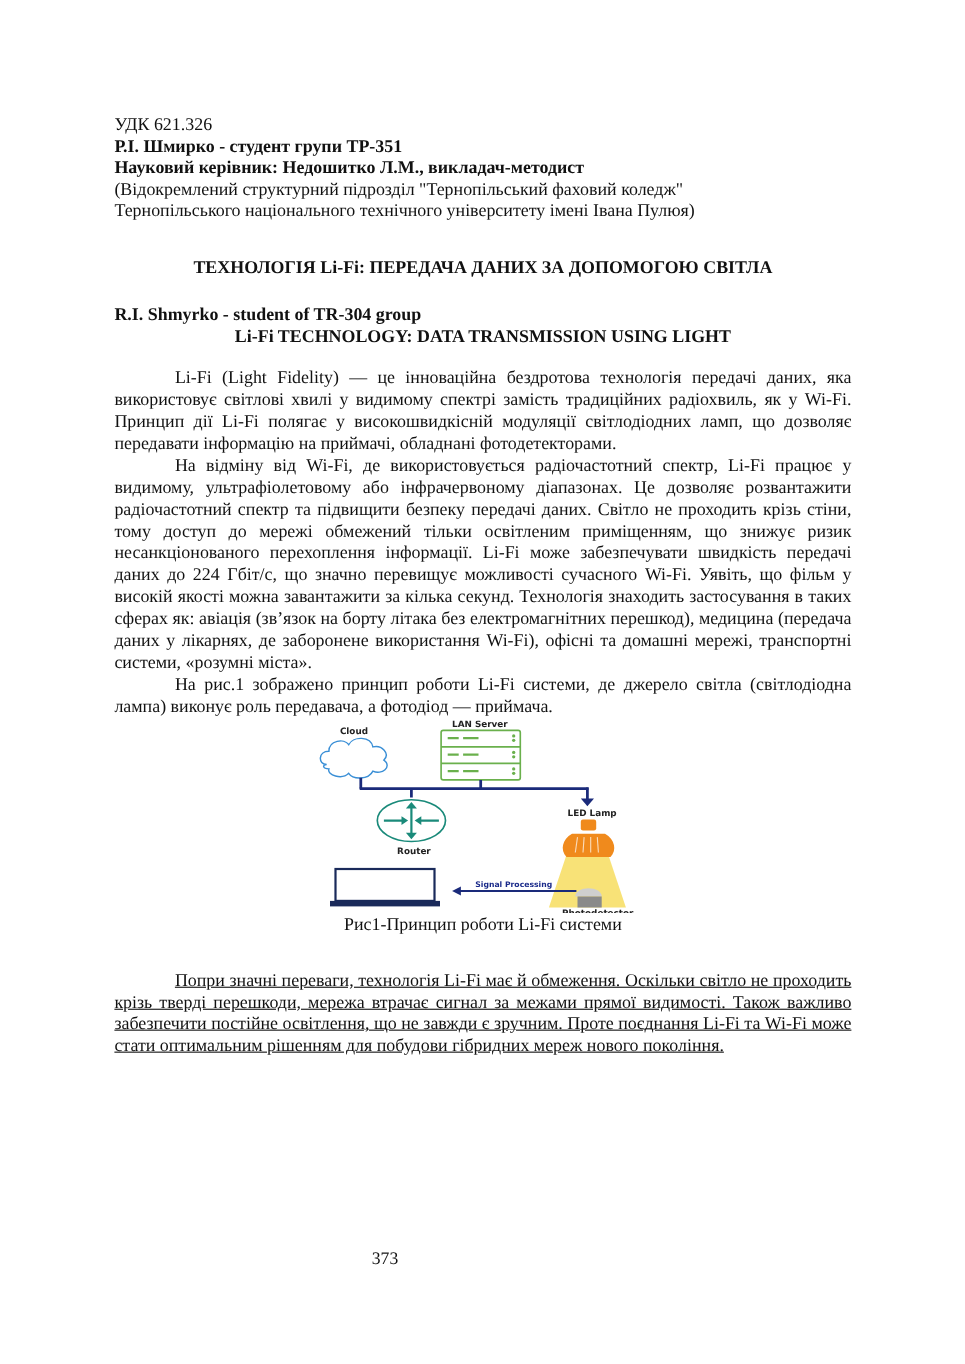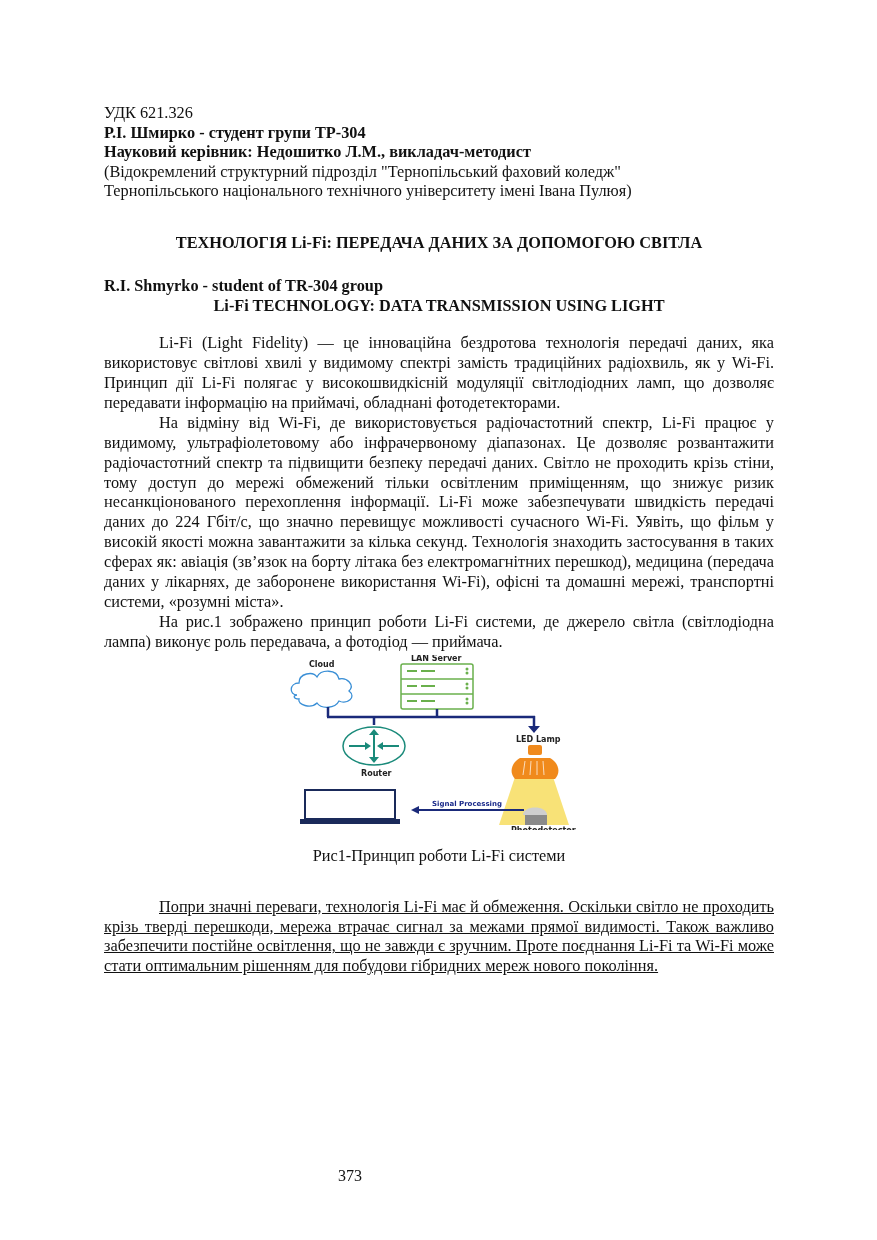--- a/index.html
+++ b/index.html
@@ -8,32 +8,32 @@
   .page { position: absolute; left: 104px; top: 103px; width: 670px; }
   .line { font-size: 16.3px; line-height: 19.6px; white-space: nowrap; }
   .b { font-weight: bold; }
   .center { text-align: center; }
   .title-ua { font-weight: bold; text-align: center; font-size: 16.3px; line-height: 20px; margin-top: 32px; }
   .gap { height: 23px; }
   .para { font-size: 16.3px; line-height: 19.9px; text-align: justify; text-indent: 55px; margin: 0; }
   .para.first { margin-top: 18px; }
   .figure { position: relative; width: 310px; height: 175px; margin: 3px auto 0 auto; left: 3px; }
   .figure svg { display: block; }
-  .caption { text-align: center; font-size: 16.3px; line-height: 20px; margin-top: 16px; }
+  .caption { text-align: center; font-size: 16.3px; line-height: 20px; margin-top: 0px; }
   .after-fig { margin-top: 31px; text-decoration: underline; }
-  .pagenum { position: absolute; left: 0; width: 700px; top: 1167px; text-align: center; font-size: 16px; }
+  .pagenum { position: absolute; left: 0; width: 700px; top: 1136px; text-align: center; font-size: 16px; }
   .dlabel { font-family: "DejaVu Sans", sans-serif; font-weight: bold; font-size: 8px; fill: #222; }
   .dlabel-blue { font-family: "DejaVu Sans", sans-serif; font-weight: bold; font-size: 7px; fill: #1a2a8a; }
 </style>
 </head>
 <body>
 
 <div class="page">
   <div class="line">УДК 621.326</div>
-  <div class="line b">Р.І. Шмирко - студент групи ТР-304</div>
+  <div class="line b">Р.І. Шмирко - студент групи ТР-351</div>
   <div class="line b">Науковий керівник: Недошитко Л.М., викладач-методист</div>
   <div class="line">(Відокремлений структурний підрозділ "Тернопільський фаховий коледж"</div>
   <div class="line">Тернопільського національного технічного університету імені Івана Пулюя)</div>
 
   <div class="title-ua">ТЕХНОЛОГІЯ Li-Fi: ПЕРЕДАЧА ДАНИХ ЗА ДОПОМОГОЮ СВІТЛА</div>
 
   <div class="gap"></div>
   <div class="line b">R.I. Shmyrko - student of TR-304 group</div>
   <div class="line b center">Li-Fi TECHNOLOGY: DATA TRANSMISSION USING LIGHT</div>
 

